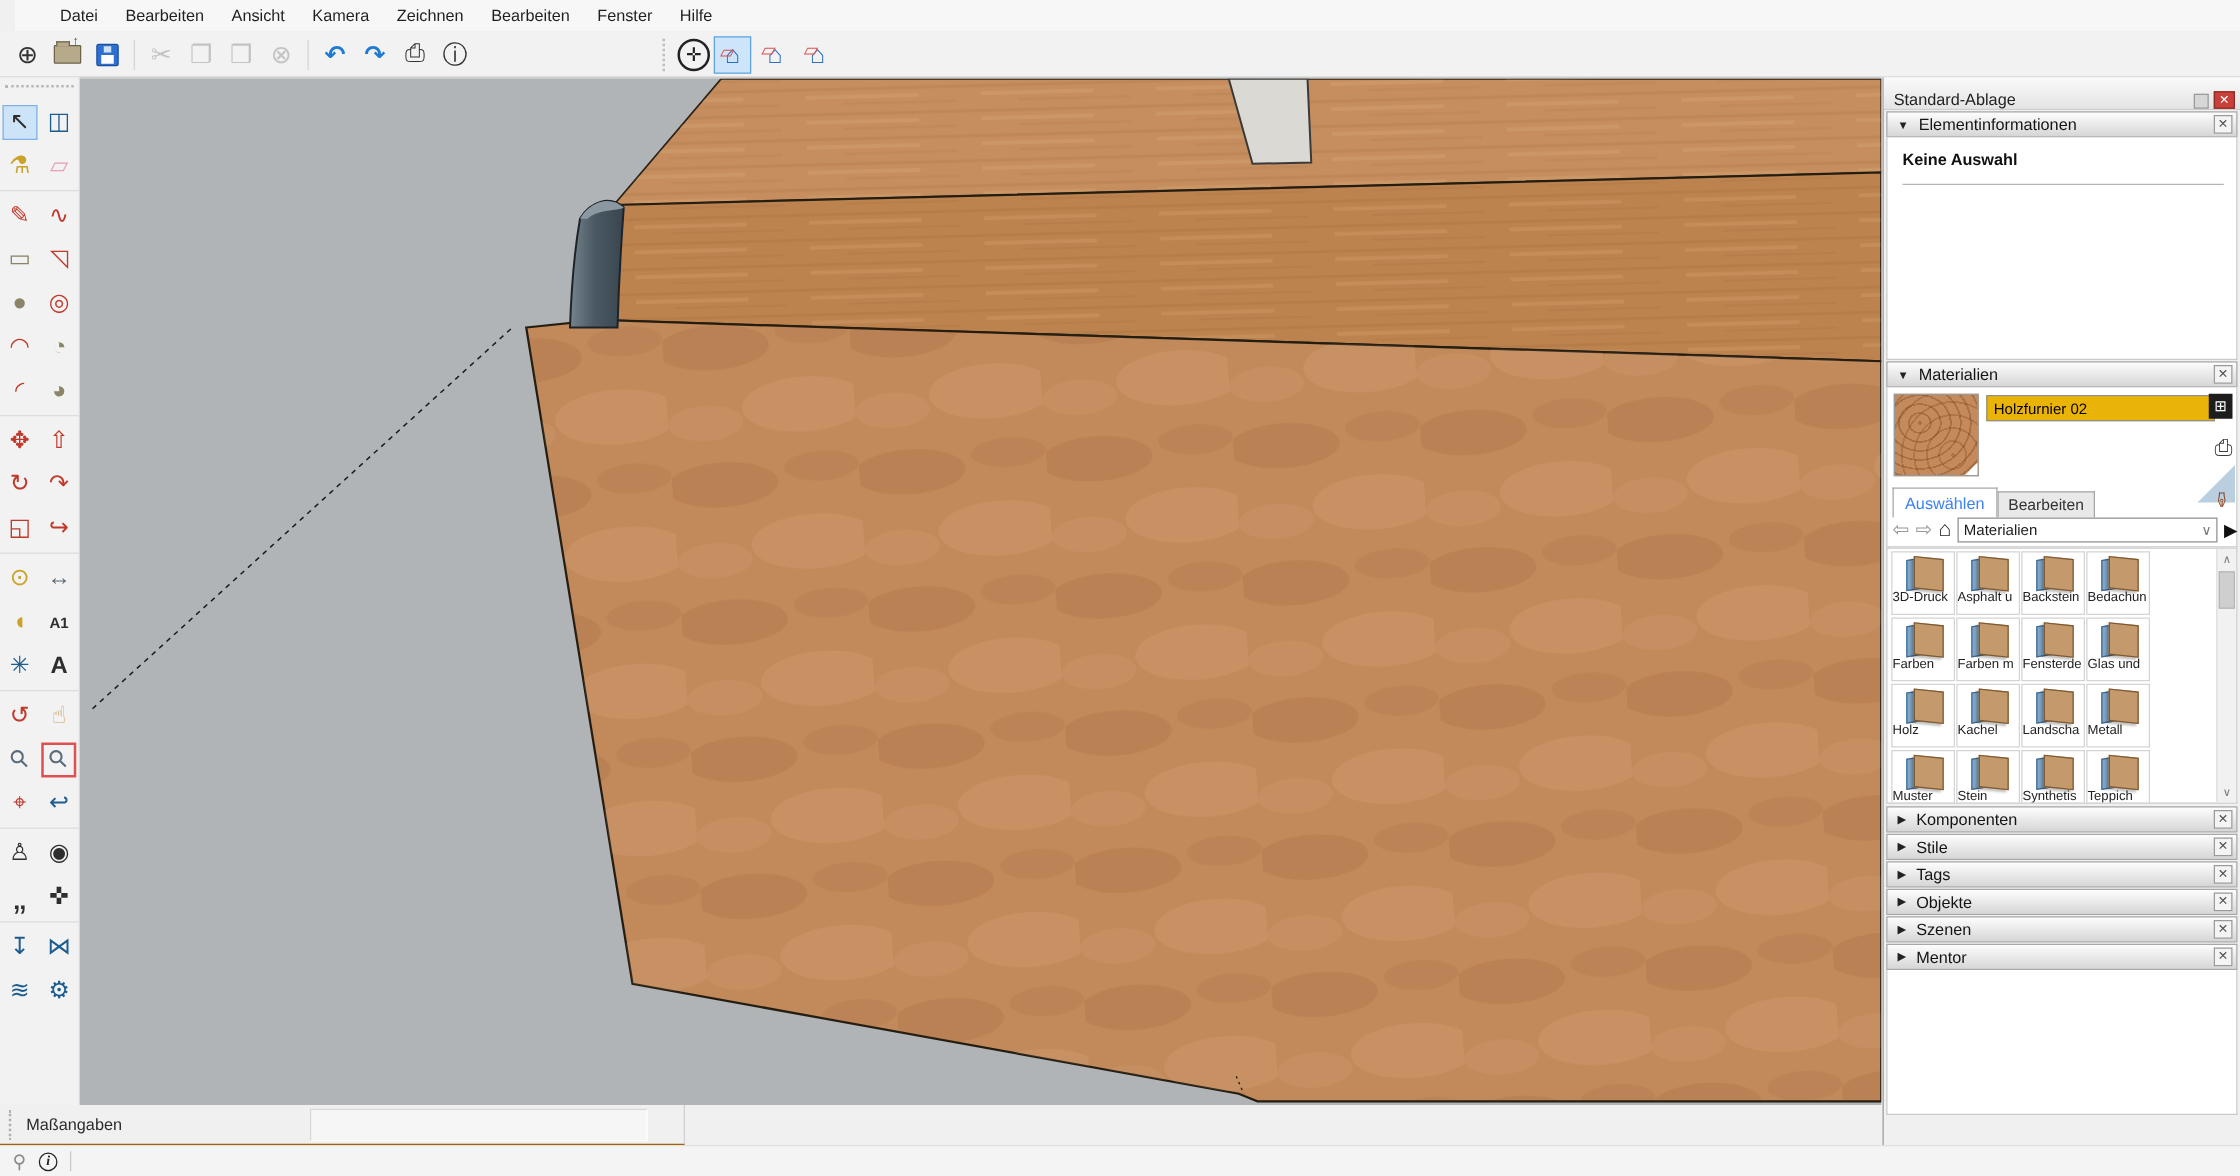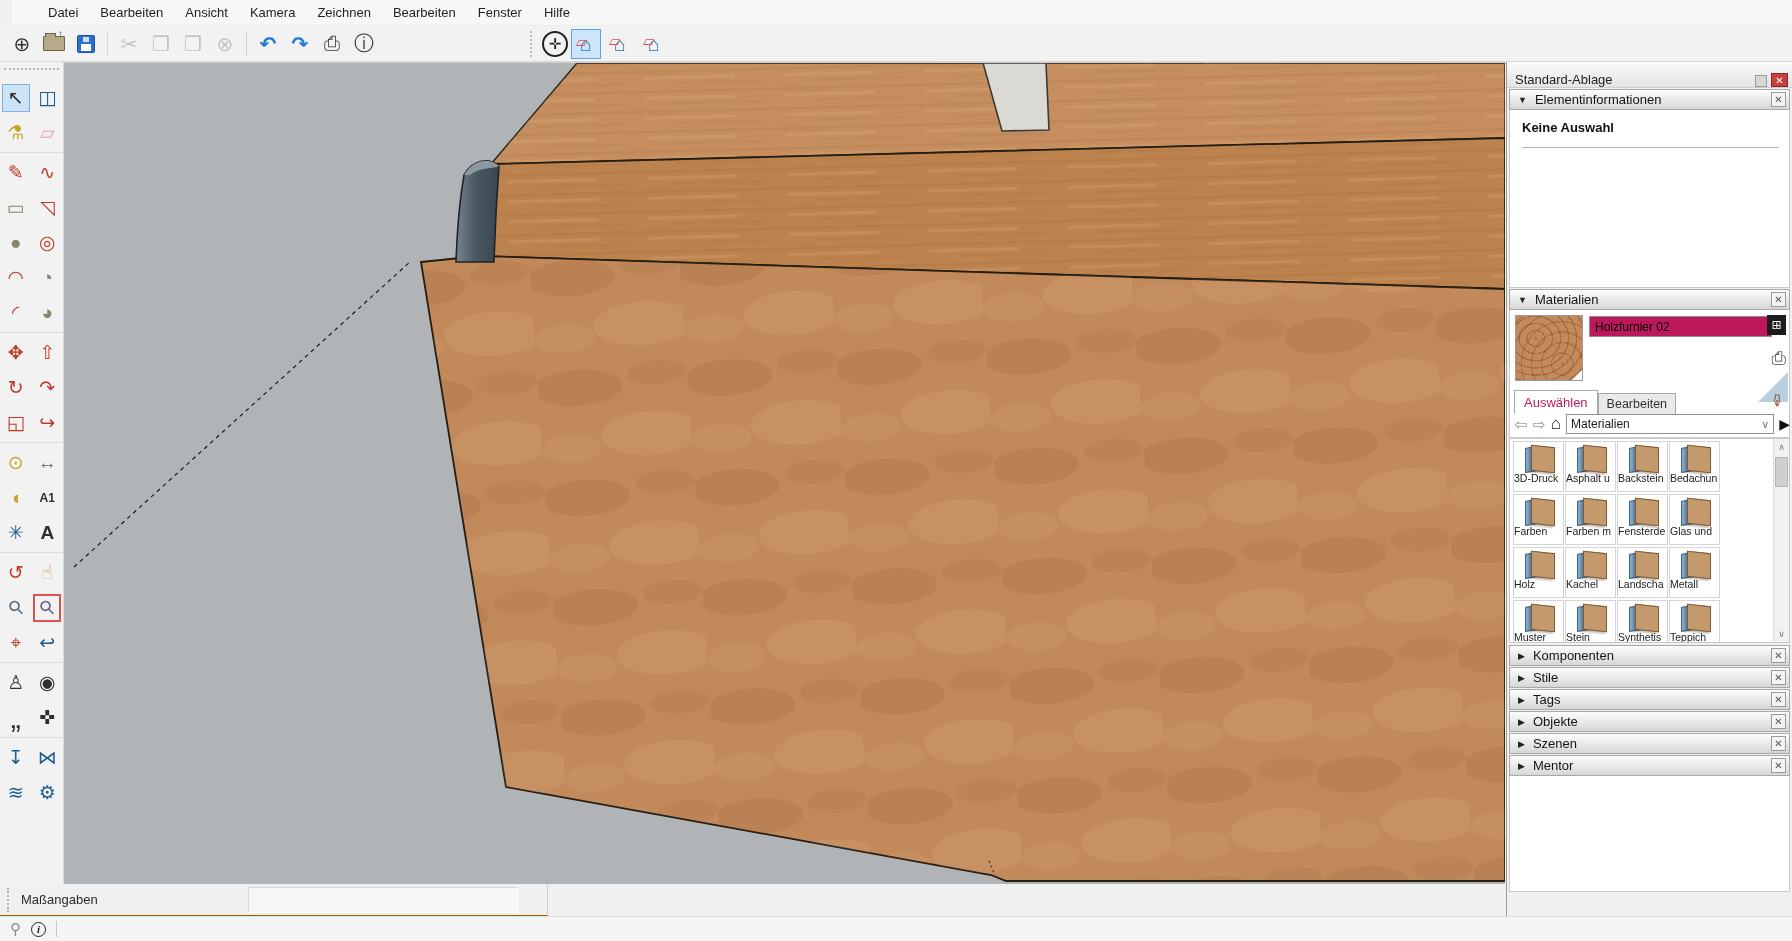--- a/index.html
+++ b/index.html
@@ -60,27 +60,27 @@
   #elem-body{height:178px;padding:10px 10px 0 12px;}
   #elem-body .noselect{font-weight:bold;color:#111;}
   #elem-body .hr{margin-top:12px;border-top:1px solid #b4b4b4;}
   #mat-body{height:128px;position:relative;}
   .mat-thumb{position:absolute;left:5px;top:5px;width:68px;height:66px;border:1px solid #9a9a9a;
     background:
       repeating-radial-gradient(ellipse at 30% 35%, rgba(100,50,15,.30) 0 1.5px, rgba(0,0,0,0) 1.5px 8px),
       repeating-radial-gradient(ellipse at 70% 75%, rgba(90,45,10,.22) 0 1.5px, rgba(0,0,0,0) 1.5px 10px),
       #c58a5c;}
   .mat-thumb::after{content:"";position:absolute;right:0;bottom:0;border-style:solid;border-width:0 0 10px 10px;border-color:transparent transparent #fff transparent;}
-  .mat-name{position:absolute;left:79px;top:6px;width:183px;height:21px;border:1px solid #8f8f8f;background:#be185d;font-size:12px;padding:2px 5px;font-family:"Liberation Sans",sans-serif;}
+  .mat-name{position:absolute;left:79px;top:6px;width:183px;height:21px;border:1px solid #8f8f8f;background:#eab308;font-size:12px;padding:2px 5px;font-family:"Liberation Sans",sans-serif;}
   .mkmat{position:absolute;right:3px;top:5px;width:19px;height:20px;background:#1d1d1d;color:#fff;font-size:12px;display:flex;align-items:center;justify-content:center;}
   .bucketic{position:absolute;right:3px;top:38px;font-size:18px;color:#3a3a3a;}
   .sampletri{position:absolute;right:1px;top:62px;width:0;height:0;border-style:solid;border-width:0 0 30px 30px;border-color:transparent transparent #b9cfdf transparent;}
   .mat-tabs{position:absolute;left:4px;top:80px;display:flex;align-items:flex-end;}
   .mtab{padding:3px 8px;border:1px solid #a6a6a6;border-bottom:none;background:#e9e9e9;font-size:12.5px;color:#333;}
-  .mtab.active{background:#fff;font-size:13px;padding:4px 9px;color:#be185d;}
+  .mtab.active{background:#fff;font-size:13px;padding:4px 9px;color:#3b82f6;}
   .pipette{position:absolute;right:6px;top:80px;font-size:17px;color:#8a4a2a;transform:rotate(90deg);}
   .mat-nav{position:absolute;left:4px;top:104px;display:flex;align-items:center;gap:5px;width:276px;}
   .navarr{font-size:16px;color:#9a9a9a;}
   .homeic{font-size:17px;color:#222;}
   .combo{flex:1;height:20px;border:1px solid #8f8f8f;background:#fff;display:flex;align-items:center;padding:0 4px;font-size:12px;}
   .combo .sp{flex:1;}
   .combo .car{color:#777;font-size:11px;}
   .detailsic{font-size:14px;color:#111;}
   #folders{height:205px;margin:0 2px;border:1px solid #c9c9c9;background:#fff;position:relative;overflow:hidden;padding:2px 18px 0 3px;}
   .fgrid{display:flex;flex-wrap:wrap;}

